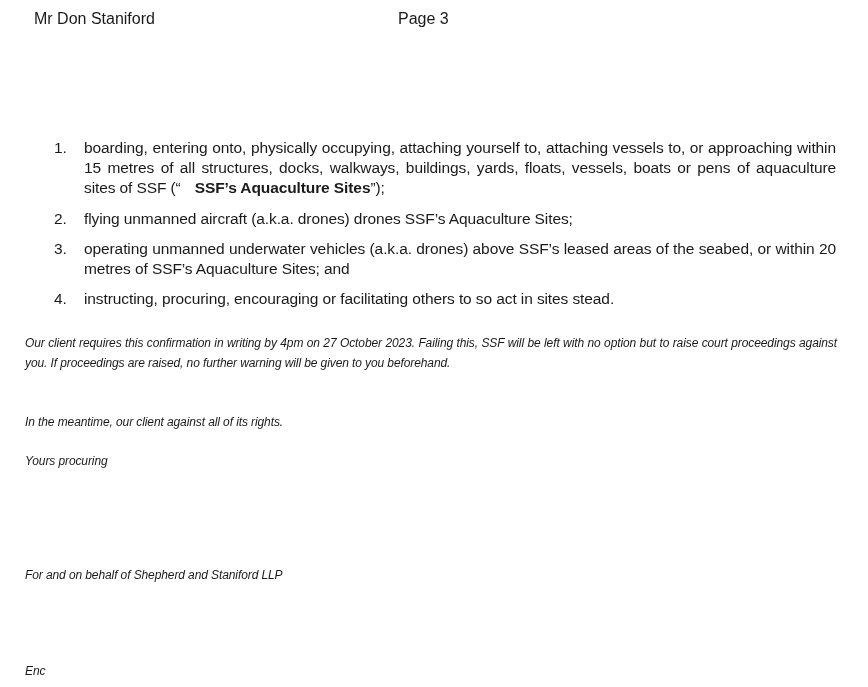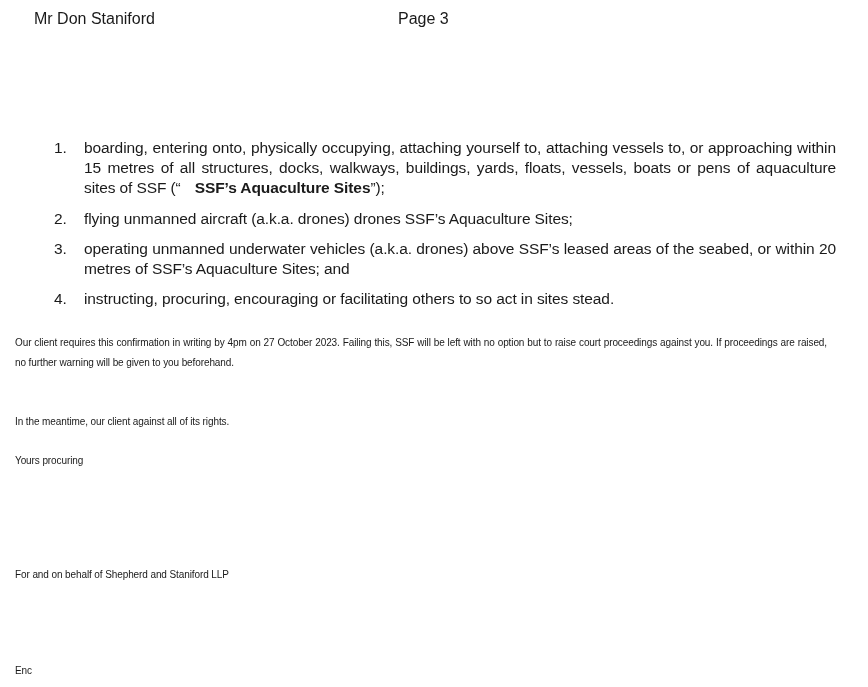--- a/index.html
+++ b/index.html
@@ -12,21 +12,21 @@
   .hdr-page { left: 392px; margin-left: 6px; }
   .list { position: absolute; left: 0; top: 138px; width: 868px; }
   .item { position: absolute; left: 54px; width: 782px; font-size: 15.5px; line-height: 20px; }
   .item .num { position: absolute; left: 0; top: 0; width: 22px; }
   .item .txt { margin-left: 30px; text-align: justify; text-align-last: left; letter-spacing: -0.1px; }
   .item .txt b { font-weight: bold; margin-left: 14px; }
   .item-1 { top: 0px; }
   .item-2 { top: 71px; }
   .item-3 { top: 101px; }
   .item-4 { top: 151px; }
-  .para { position: absolute; left: 15px; width: 812px; font-size: 10px; line-height: 20px; text-align: justify; text-align-last: left; letter-spacing: -0.1px; }
+  .para { position: absolute; left: 25px; width: 812px; font-size: 12px; line-height: 20px; text-align: justify; text-align-last: left; letter-spacing: -0.1px; font-style: italic; }
   .p-deadline { top: 333px; }
   .p-rights { top: 412px; }
   .p-close { top: 451px; }
   .p-behalf { top: 565px; }
   .p-enc { top: 661px; }
 </style>
 </head>
 <body>
 
 <div>

